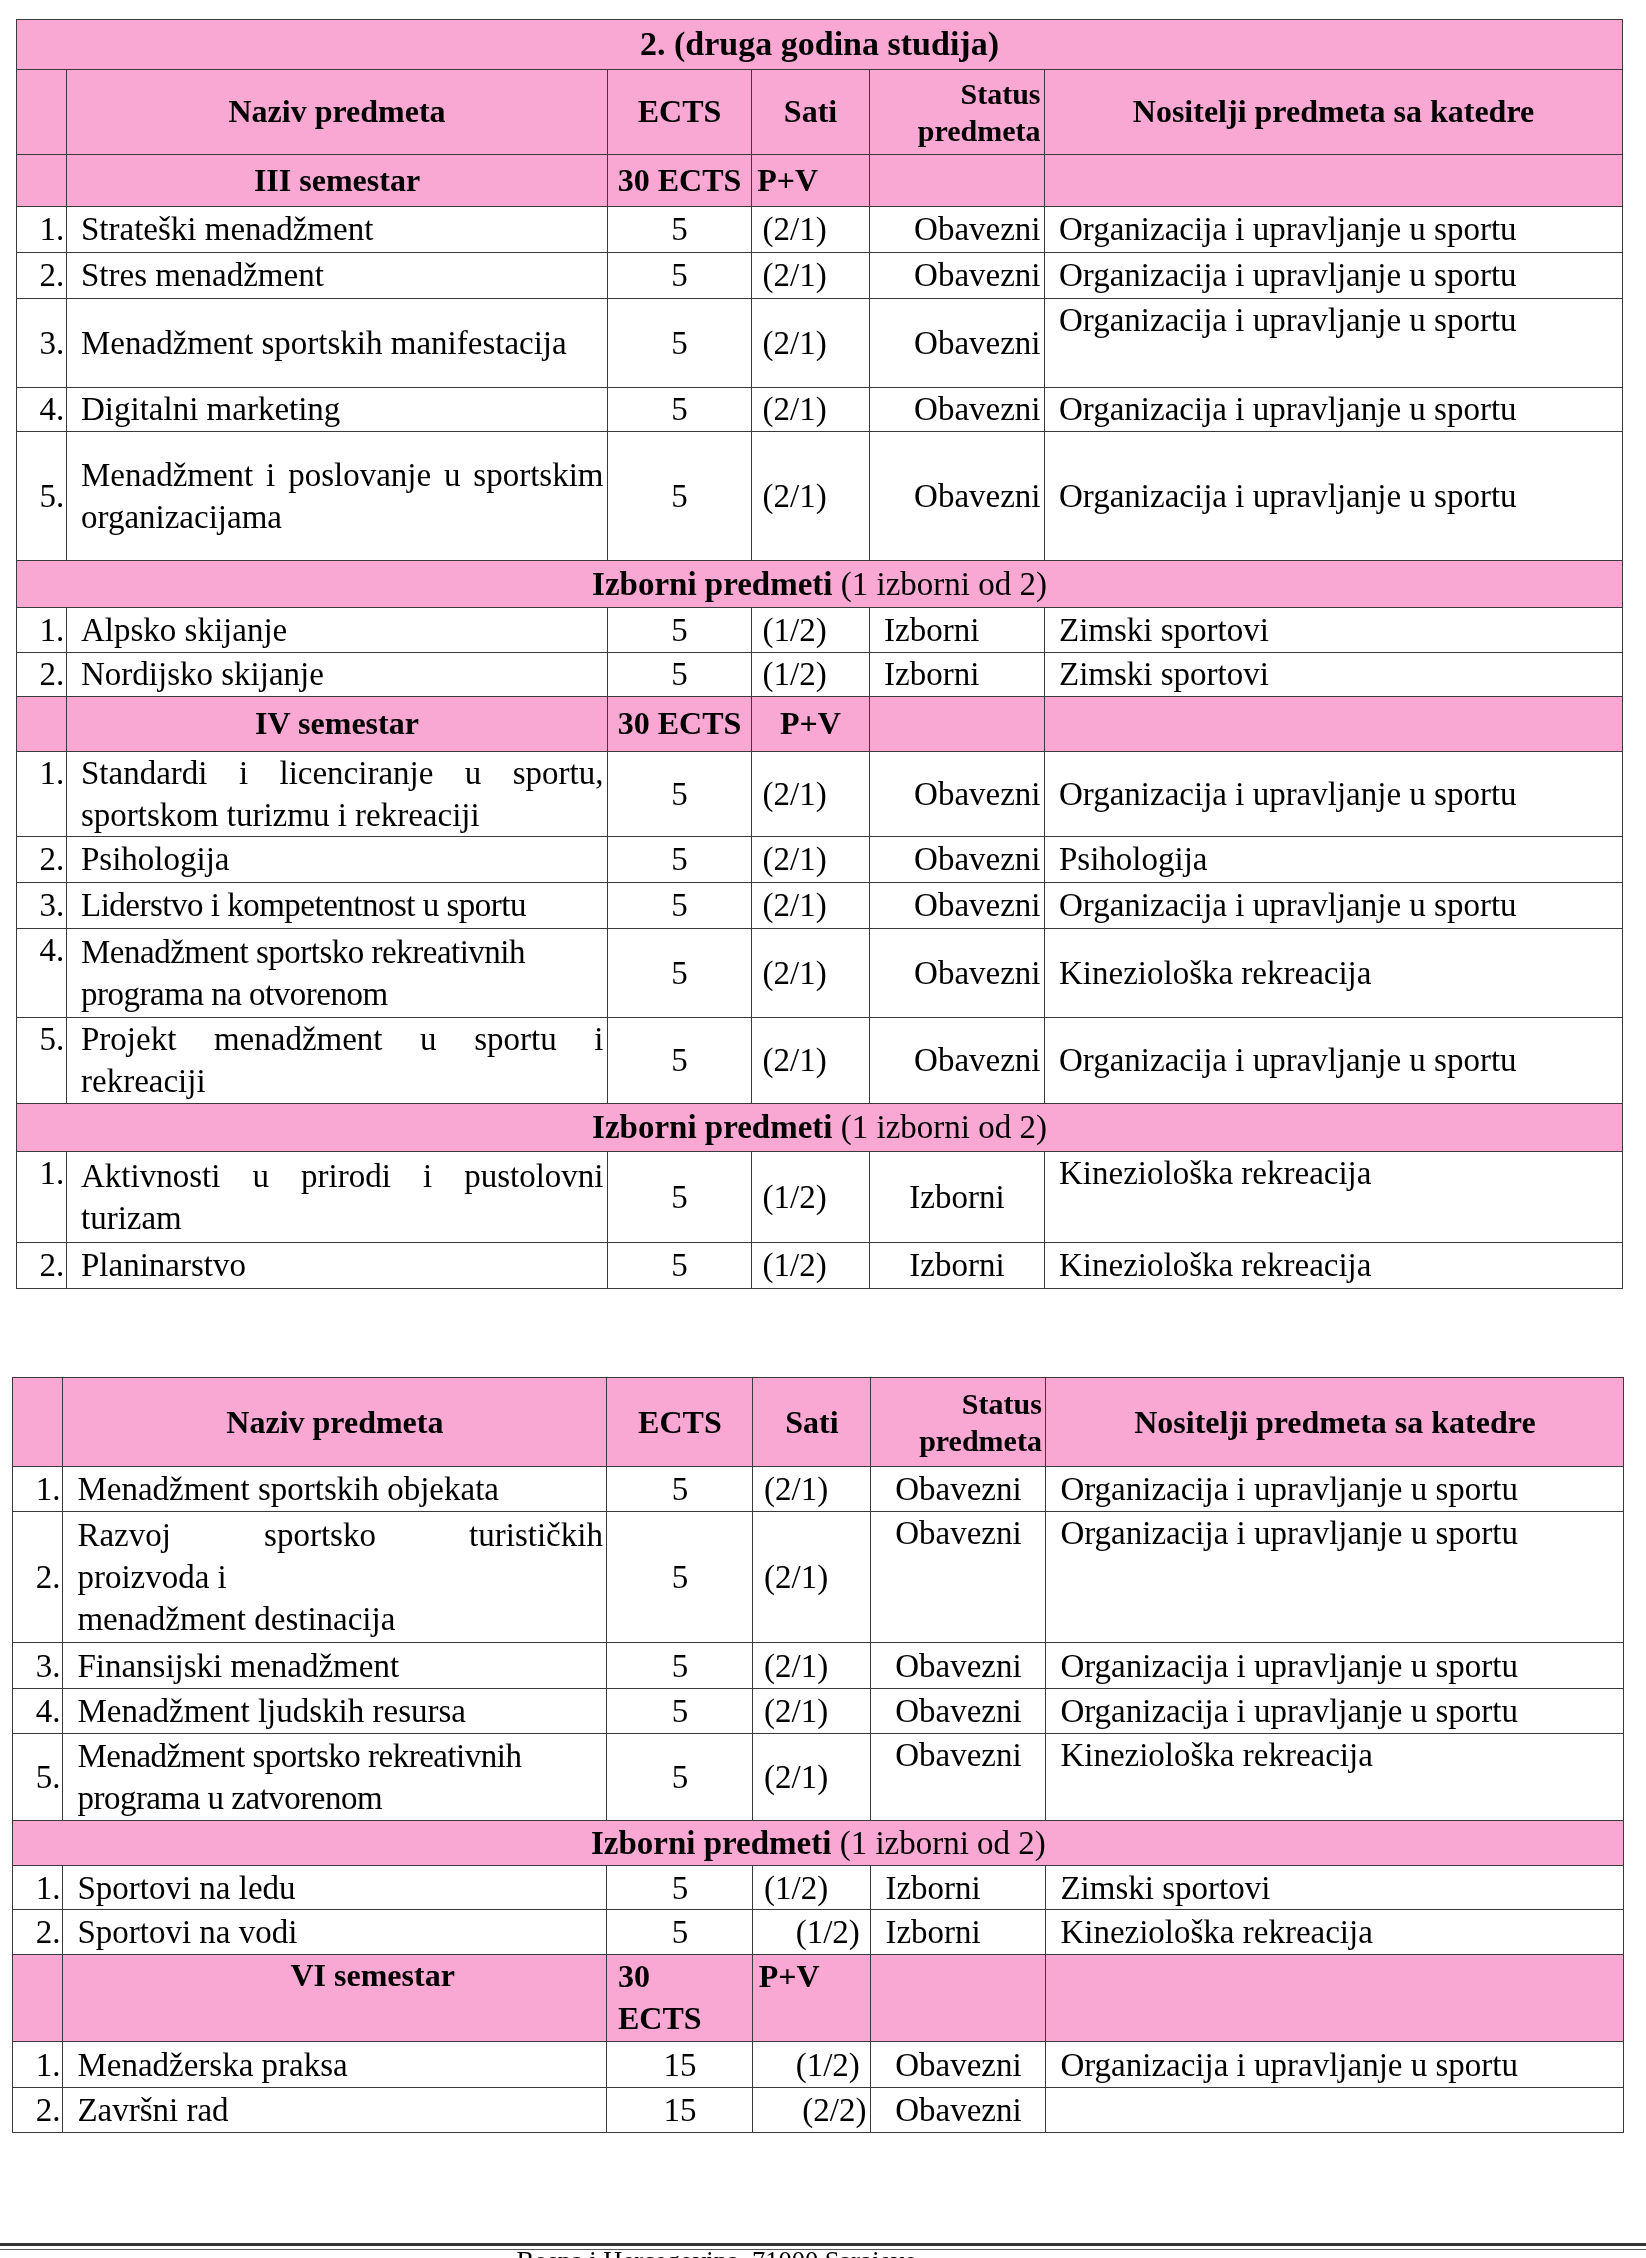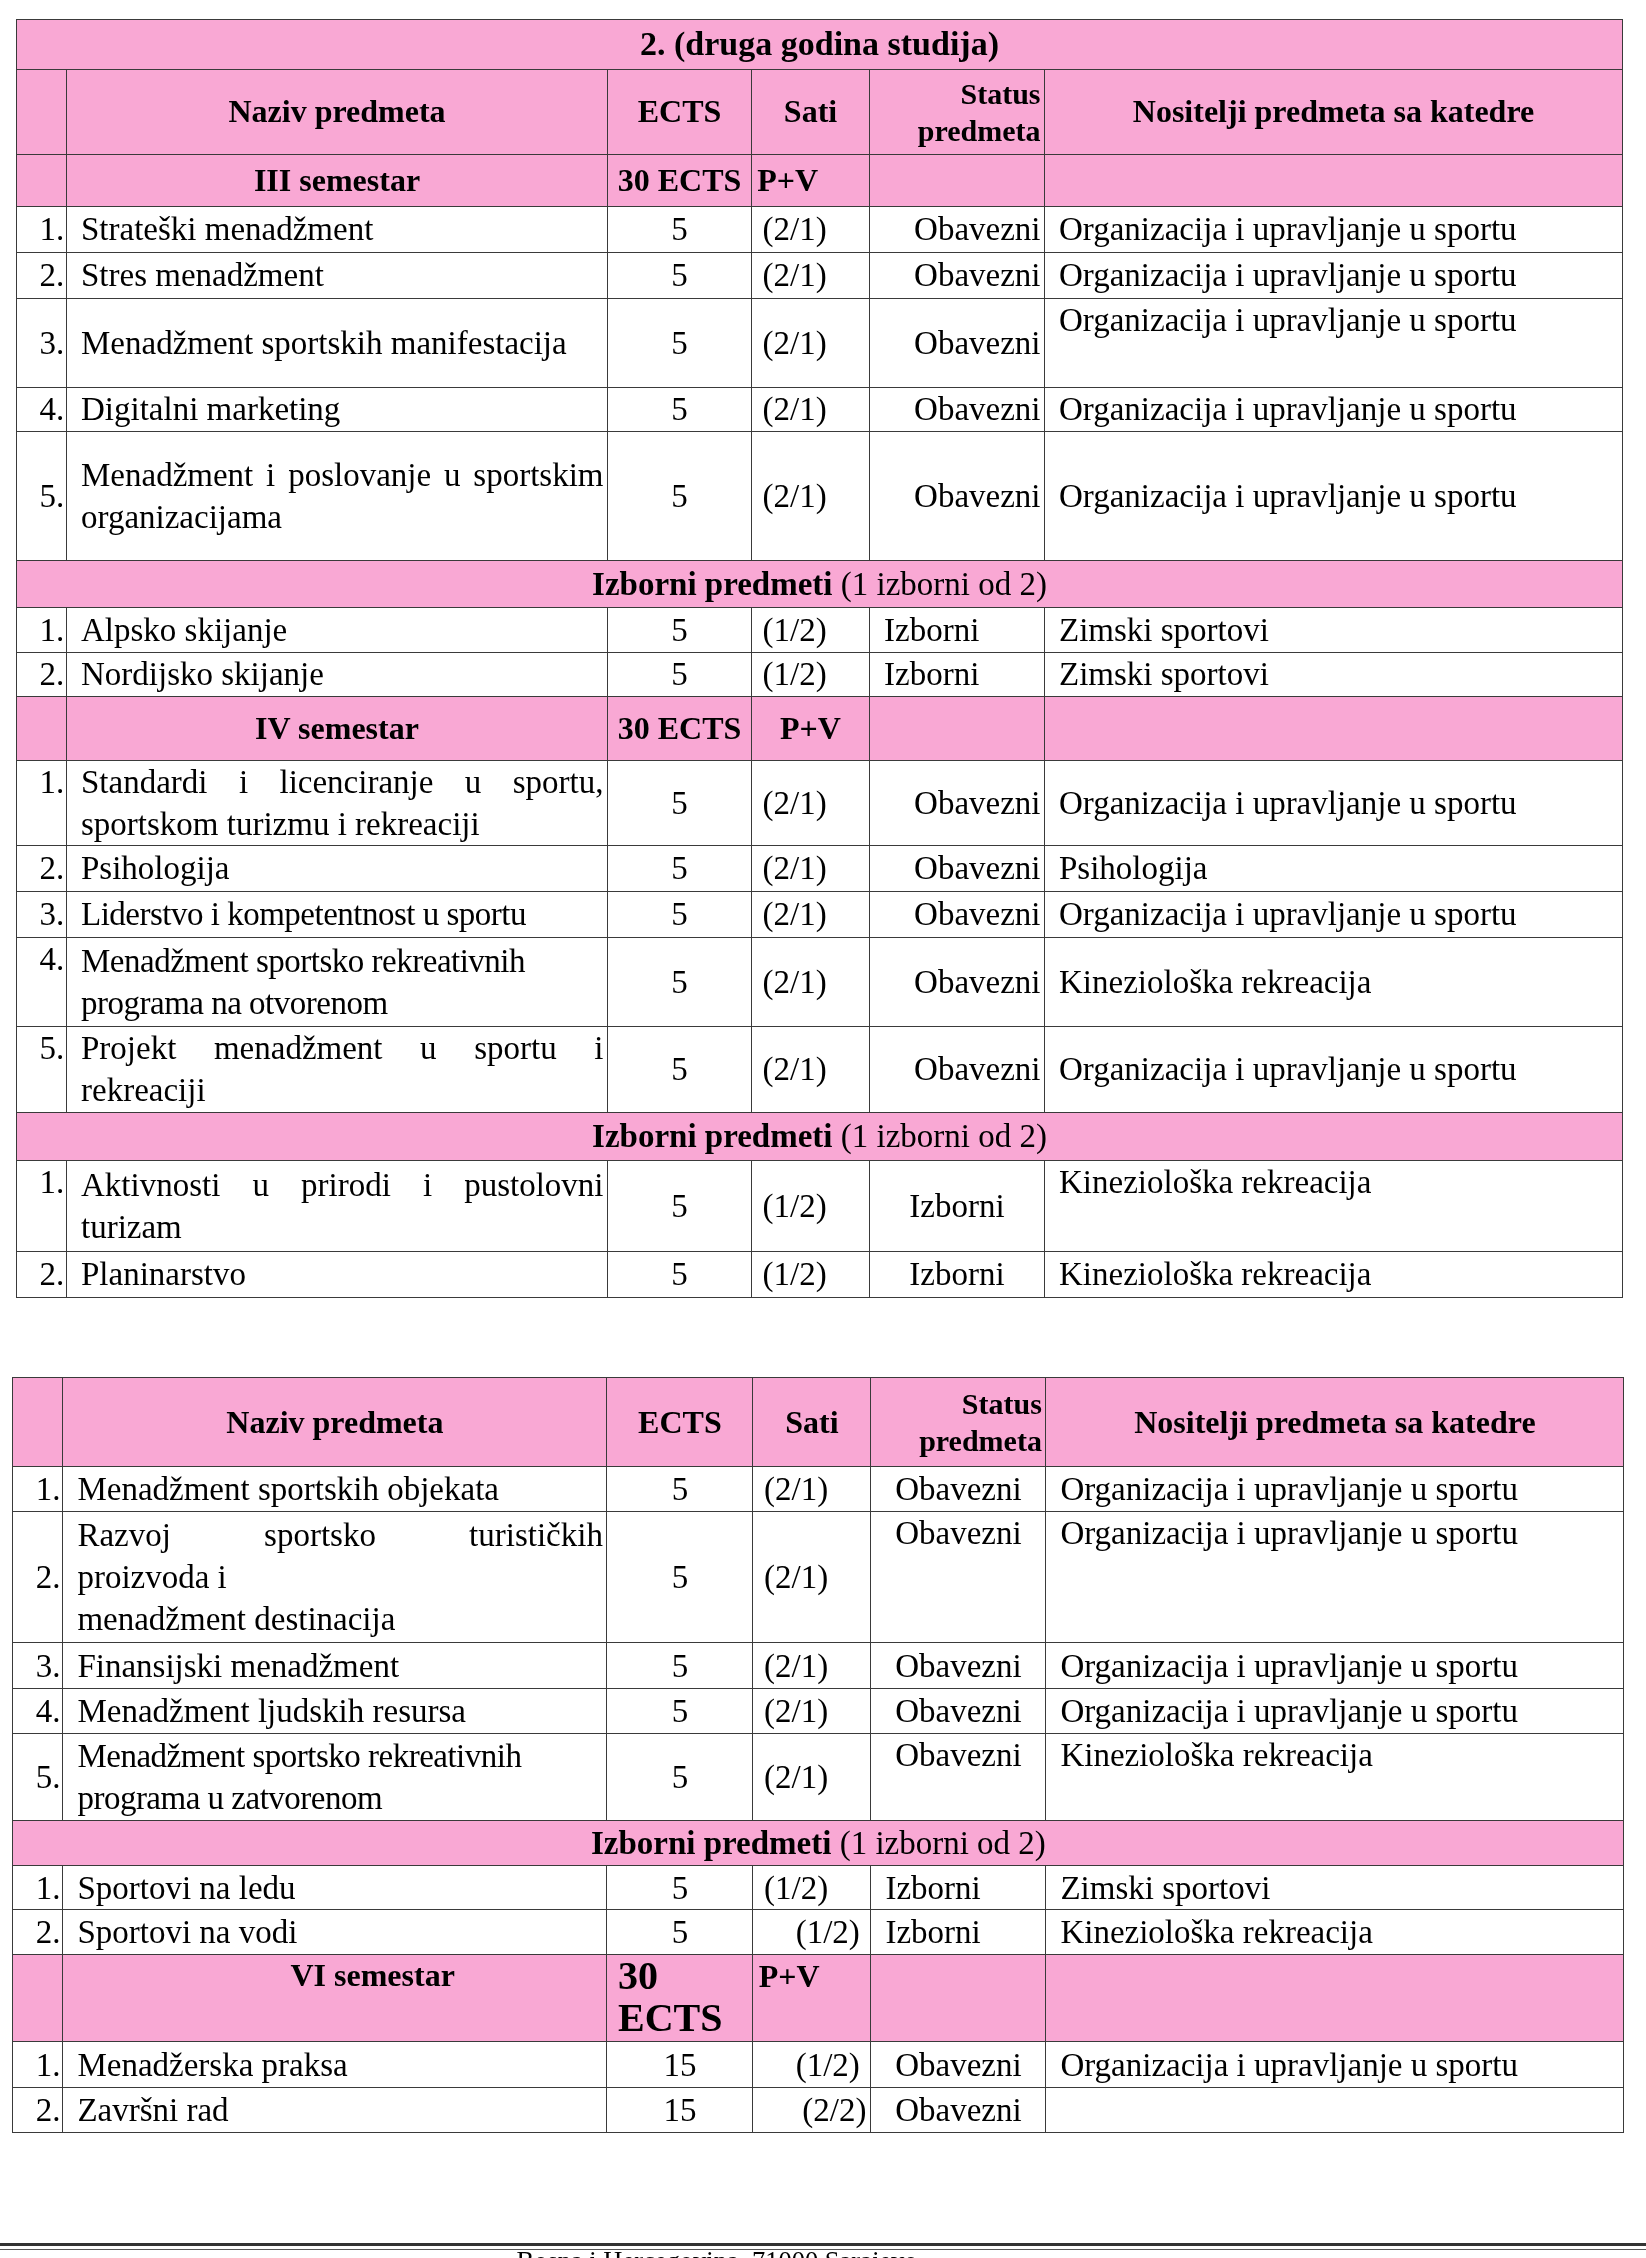--- a/index.html
+++ b/index.html
@@ -115,21 +115,21 @@
   </tr>
   <tr style="height:44px">
     <td class="num">2.</td>
     <td class="name">Nordijsko skijanje</td>
     <td class="c">5</td>
     <td class="sati-pad">(1/2)</td>
     <td class="name">Izborni</td>
     <td class="nos">Zimski sportovi</td>
   </tr>
 
-  <tr style="height:64px" class="blue">
+  <tr style="height:55px" class="blue">
     <td></td>
     <td class="hdr">IV semestar</td>
     <td class="hdr" style="padding:0">30 ECTS</td>
     <td class="hdr">P+V</td>
     <td></td>
     <td></td>
   </tr>
   <tr style="height:85px">
     <td class="num top">1.</td>
     <td class="name jl">Standardi i licenciranje u sportu, sportskom turizmu i rekreaciji</td>
@@ -270,21 +270,21 @@
     <td class="name">Sportovi na vodi</td>
     <td class="c">5</td>
     <td class="r" style="padding-right:10.6px">(1/2)</td>
     <td class="name">Izborni</td>
     <td class="nos">Kineziološka rekreacija</td>
   </tr>
 
   <tr style="height:87px" class="blue">
     <td></td>
     <td class="hdr top" style="text-align:center;padding-left:79px">VI semestar</td>
-    <td class="b top" style="font-size:40px;padding-left:10.6px"><span>30</span><br><span>ECTS</span></td>
+    <td class="b top" style="font-size:32px;padding-left:10.6px"><span>30</span><br><span>ECTS</span></td>
     <td class="b top" style="font-size:32px;padding-left:5.3px">P+V</td>
     <td></td>
     <td></td>
   </tr>
   <tr style="height:46px">
     <td class="num">1.</td>
     <td class="name">Menadžerska praksa</td>
     <td class="c">15</td>
     <td class="r" style="padding-right:10.6px">(1/2)</td>
     <td class="c">Obavezni</td>

